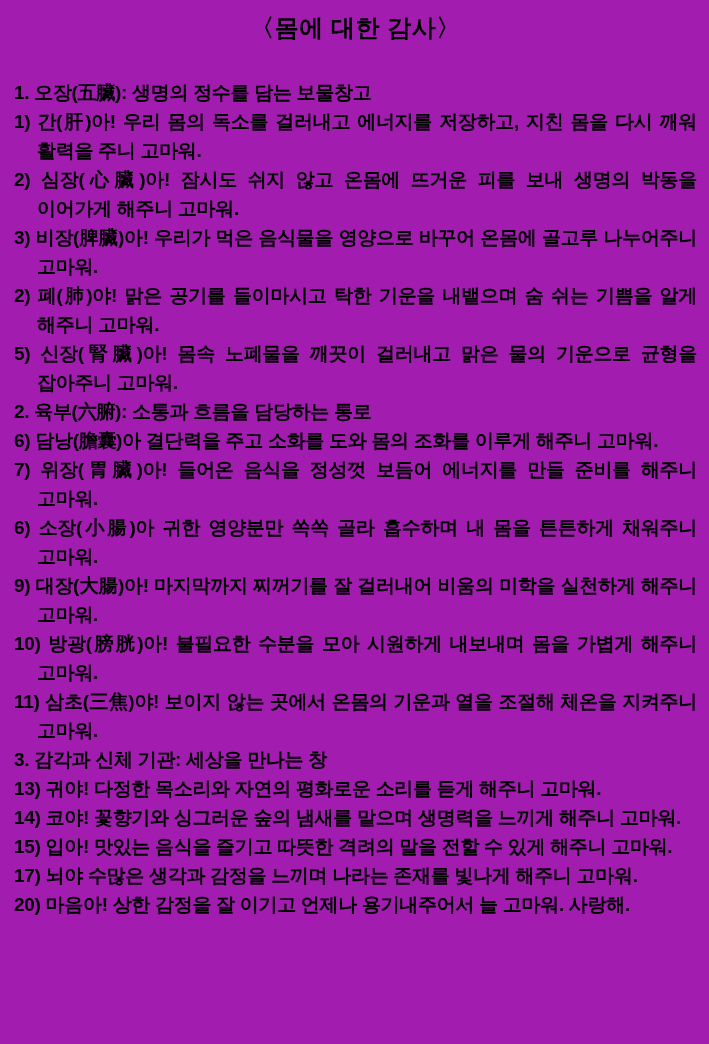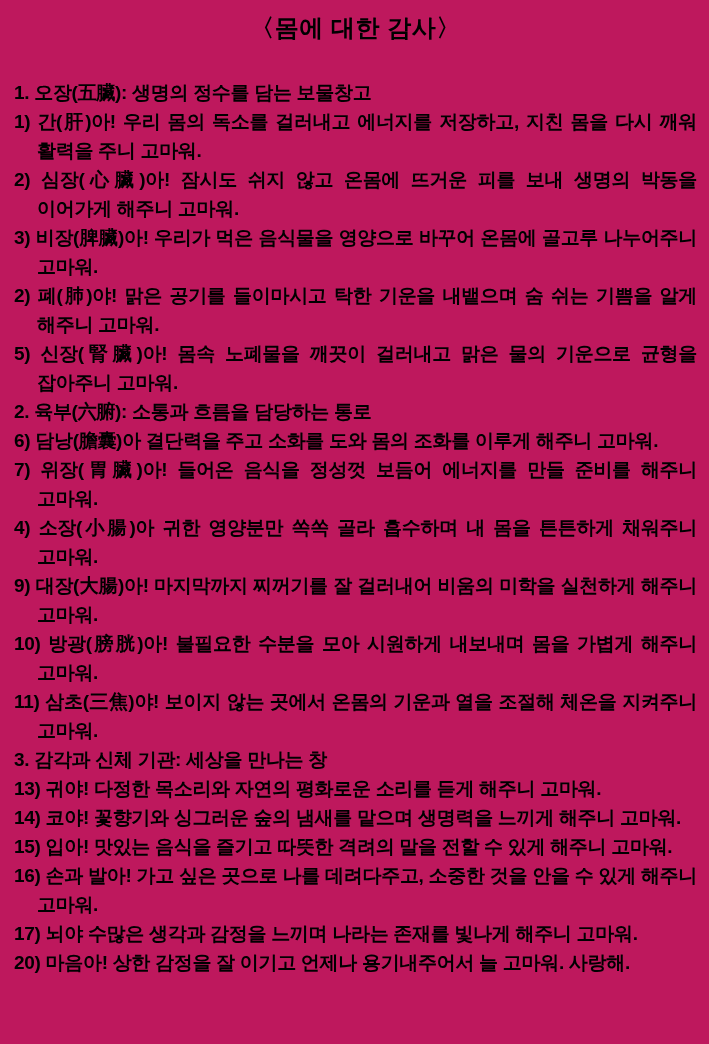--- a/index.html
+++ b/index.html
@@ -4,21 +4,21 @@
 <style>
   html, body {
     margin: 0;
     padding: 0;
     background: #ffffff;
   }
   .page {
     width: 709px;
     height: 1044px;
     box-sizing: border-box;
-    background: #be185d;
+    background: #a21caf;
     color: #000000;
     font-family: "Liberation Sans", "DejaVu Sans", sans-serif;
     font-weight: 700;
     padding: 10px 12px 10px 14px;
     overflow: hidden;
   }
   .title {
     margin: 0 0 32px 0;
     text-align: center;
     font-size: 24px;
@@ -58,30 +58,29 @@
       <p class="item">2) 심장(心臟)아! 잠시도 쉬지 않고 온몸에 뜨거운 피를 보내 생명의 박동을 이어가게 해주니 고마워.</p>
       <p class="item">3) 비장(脾臟)아! 우리가 먹은 음식물을 영양으로 바꾸어 온몸에 골고루 나누어주니 고마워.</p>
       <p class="item">2) 폐(肺)야! 맑은 공기를 들이마시고 탁한 기운을 내뱉으며 숨 쉬는 기쁨을 알게 해주니 고마워.</p>
       <p class="item">5) 신장(腎臟)아! 몸속 노폐물을 깨끗이 걸러내고 맑은 물의 기운으로 균형을 잡아주니 고마워.</p>
     </div>
 
     <div>
       <p class="section-header">2. 육부(六腑): 소통과 흐름을 담당하는 통로</p>
       <p class="item">6) 담낭(膽囊)아 결단력을 주고 소화를 도와 몸의 조화를 이루게 해주니 고마워.</p>
       <p class="item">7) 위장(胃臟)아! 들어온 음식을 정성껏 보듬어 에너지를 만들 준비를 해주니 고마워.</p>
-      <p class="item">4) 소장(小腸)아 귀한 영양분만 쏙쏙 골라 흡수하며 내 몸을 튼튼하게 채워주니 고마워.</p>
+      <p class="item">6) 소장(小腸)아 귀한 영양분만 쏙쏙 골라 흡수하며 내 몸을 튼튼하게 채워주니 고마워.</p>
       <p class="item">9) 대장(大腸)아! 마지막까지 찌꺼기를 잘 걸러내어 비움의 미학을 실천하게 해주니 고마워.</p>
       <p class="item">10) 방광(膀胱)아! 불필요한 수분을 모아 시원하게 내보내며 몸을 가볍게 해주니 고마워.</p>
       <p class="item">11) 삼초(三焦)야! 보이지 않는 곳에서 온몸의 기운과 열을 조절해 체온을 지켜주니 고마워.</p>
     </div>
 
     <div>
       <p class="section-header">3. 감각과 신체 기관: 세상을 만나는 창</p>
       <p class="item">13) 귀야! 다정한 목소리와 자연의 평화로운 소리를 듣게 해주니 고마워.</p>
       <p class="item">14) 코야! 꽃향기와 싱그러운 숲의 냄새를 맡으며 생명력을 느끼게 해주니 고마워.</p>
       <p class="item">15) 입아! 맛있는 음식을 즐기고 따뜻한 격려의 말을 전할 수 있게 해주니 고마워.</p>
-      <p class="item">16) 손과 발아! 가고 싶은 곳으로 나를 데려다주고, 소중한 것을 안을 수 있게 해주니 고마워.</p>
       <p class="item">17) 뇌야 수많은 생각과 감정을 느끼며 나라는 존재를 빛나게 해주니 고마워.</p>
       <p class="item">20) 마음아! 상한 감정을 잘 이기고 언제나 용기내주어서 늘 고마워. 사랑해.</p>
     </div>
 
   </div>
 </div>
 
 </body></html>

